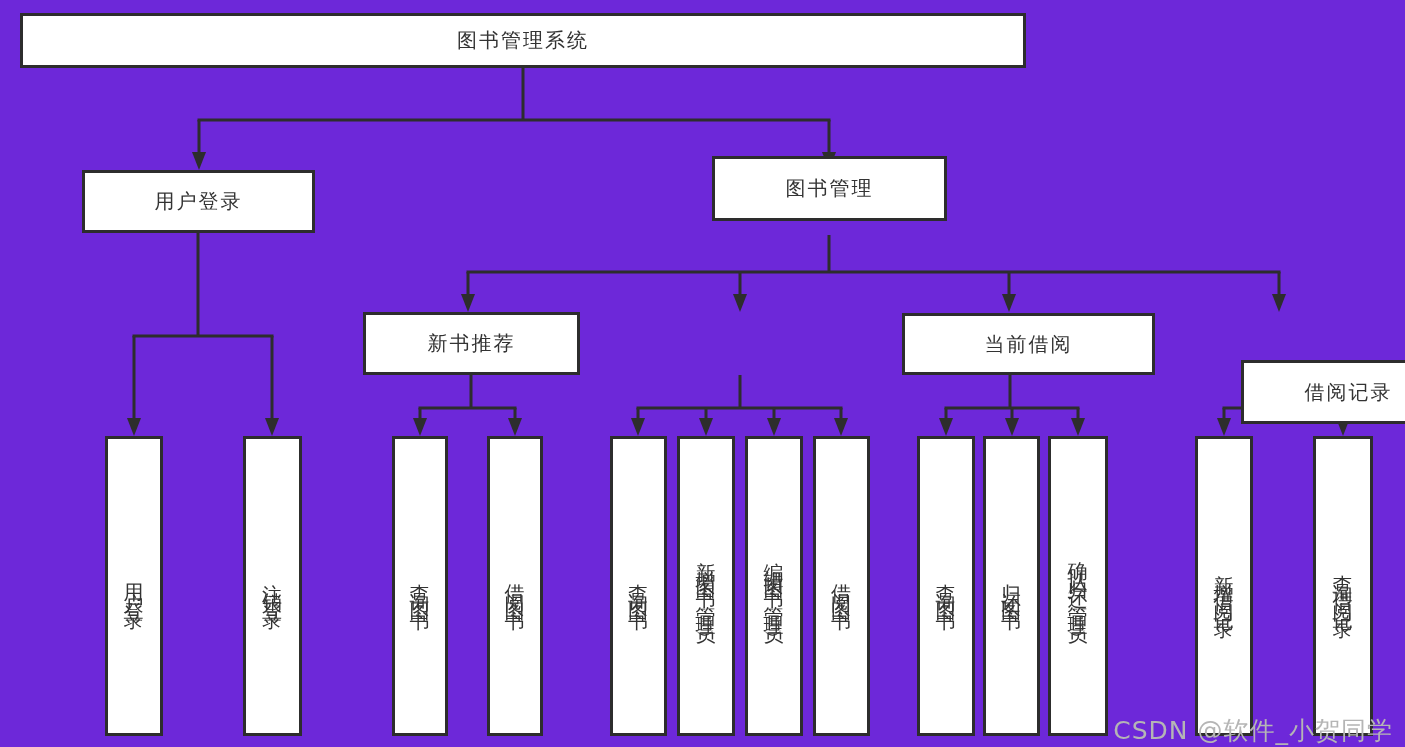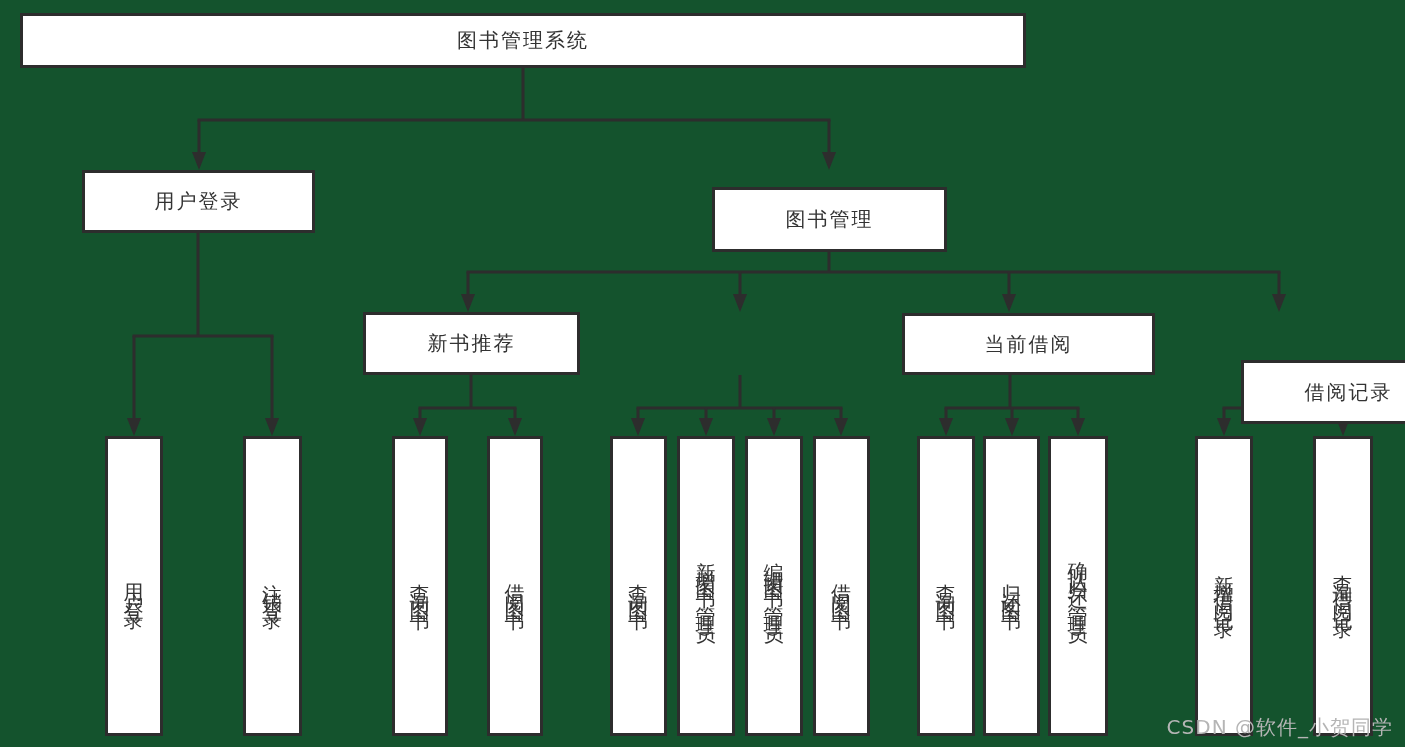--- a/index.html
+++ b/index.html
@@ -1,21 +1,21 @@
 <!DOCTYPE html>
 <html><head>
 <meta charset="utf-8">
 <style>
   * { margin: 0; padding: 0; box-sizing: border-box; }
   html, body { background: #ffffff; }
   #canvas {
     position: relative;
     width: 1405px;
     height: 747px;
-    background: #14532d;
+    background: #6d28d9;
     font-family: "DejaVu Sans", sans-serif;
     color: #333333;
     overflow: hidden;
   }
   #wires {
     position: absolute;
     left: 0; top: 0;
     width: 1405px; height: 747px;
     pointer-events: none;
   }
@@ -47,21 +47,21 @@
     text-orientation: mixed;
     font-size: 20px;
     letter-spacing: 9px;
     line-height: 1.1;
     color: #333333;
     white-space: nowrap;
   }
   
   .n-root   { left: 20px;   top: 13px;  width: 1006px; height: 55px; }
   .n-login  { left: 82px;   top: 170px; width: 233px;  height: 63px; }
-  .n-mgmt   { left: 712px;  top: 187px; width: 235px;  height: 65px; }
+  .n-mgmt   { left: 712px;  top: 156px; width: 235px;  height: 65px; }
   .n-rec    { left: 363px;  top: 312px; width: 217px;  height: 63px; }
   .n-borrow { left: 633px;  top: 312px; width: 213px;  height: 63px; }
   .n-cur    { left: 902px;  top: 313px; width: 253px;  height: 62px; }
   .n-log    { left: 1241px; top: 312px; width: 215px;  height: 64px; margin-top: 48px; }
   
   .v1  { left: 105px;  width: 58px; }
   .v2  { left: 243px;  width: 59px; }
   .v3  { left: 392px;  width: 56px; }
   .v4  { left: 487px;  width: 56px; }
   .v5  { left: 610px;  width: 57px; }
@@ -70,21 +70,21 @@
   .v8  { left: 813px;  width: 57px; }
   .v9  { left: 917px;  width: 58px; }
   .v10 { left: 983px;  width: 57px; }
   .v11 { left: 1048px; width: 60px; }
   .v12 { left: 1195px; width: 58px; }
   .v13 { left: 1313px; width: 60px; }
   #watermark {
     position: absolute;
     right: 12px;
     top: 714px;
-    font-size: 20px;
+    font-size: 25px;
     letter-spacing: 1px;
     color: #b5b5b5;
     z-index: 3;
     white-space: nowrap;
   }
   line, polyline { stroke: #2d2d2d; stroke-width: 3; fill: none; }
   polygon { fill: #2d2d2d; stroke: none; }
 </style>
 </head>
 <body>

